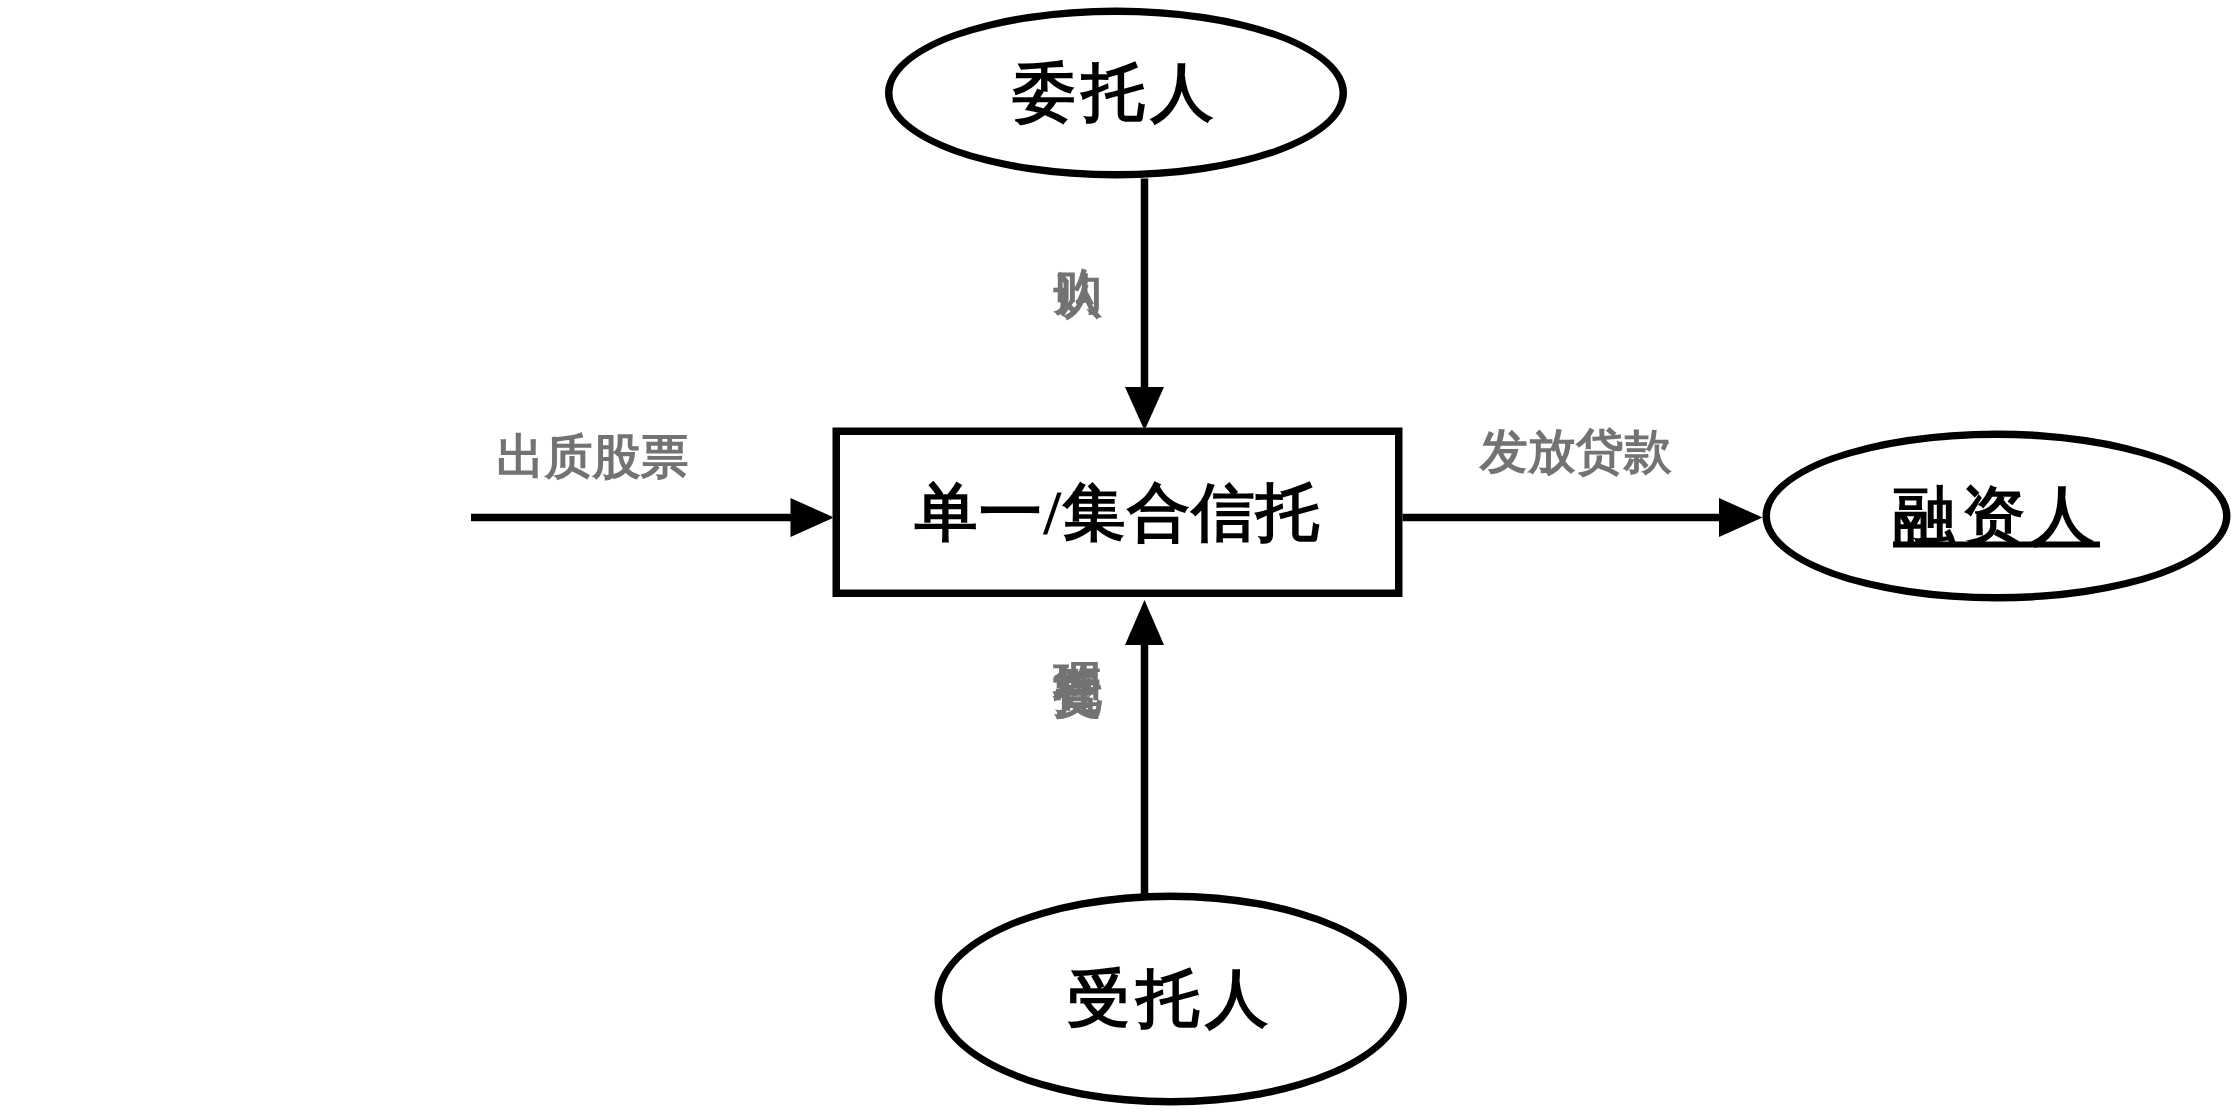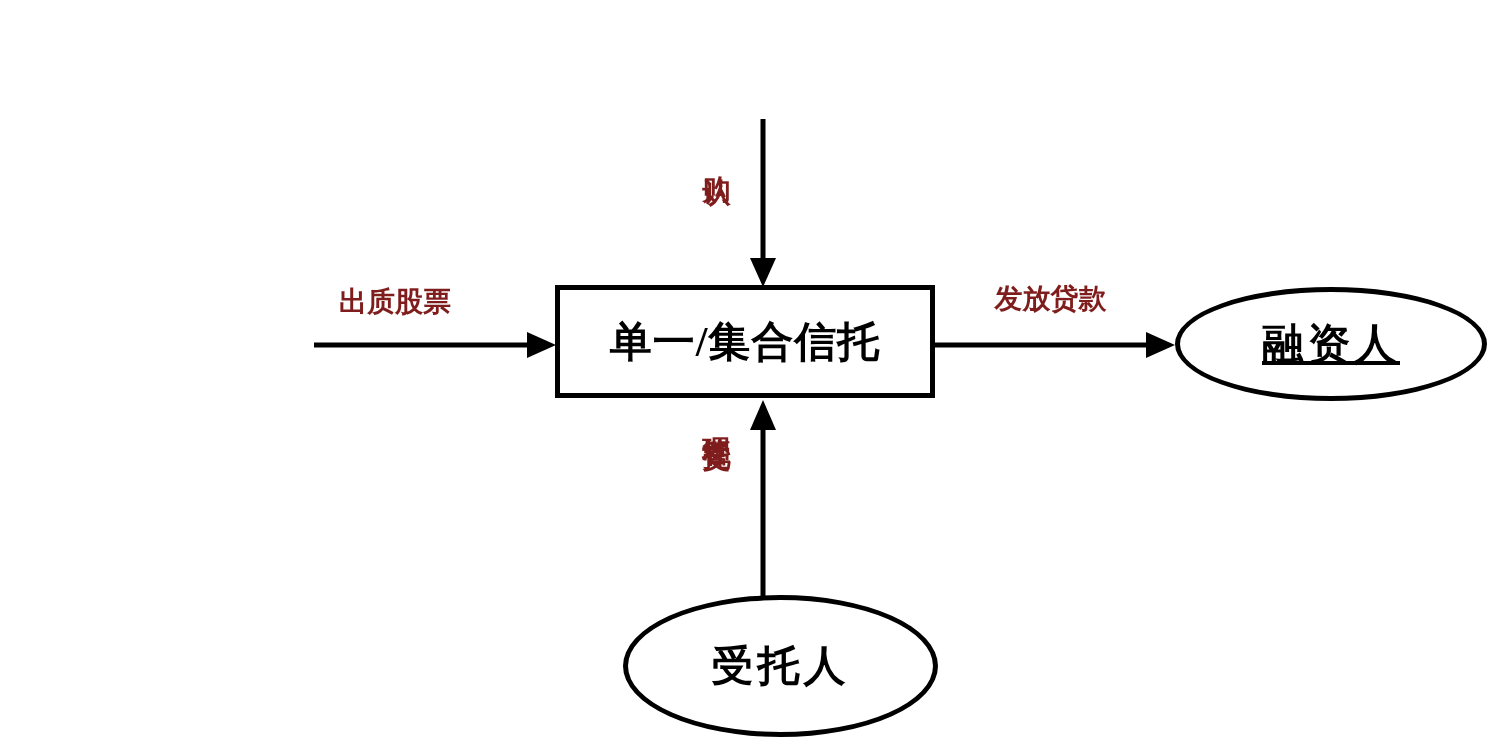--- a/index.html
+++ b/index.html
@@ -37,23 +37,23 @@
   .node.trust-box .node-label { letter-spacing: 1px; }
   
   .node-client    { left: 590px;  top: 5px;   width: 308px; height: 114px; }
   .node-pledgor   { left: 5px;    top: 286px; width: 312px; height: 116px; }
   .node-trust     { left: 555px;  top: 285px; width: 380px; height: 113px; }
   .node-financier { left: 1175px; top: 287px; width: 312px; height: 114px; text-decoration: underline; }
   .node-trustee   { left: 623px;  top: 595px; width: 315px; height: 142px; }
   
   .edge-label {
     position: absolute;
-    font-size: 28px;
+    font-size: 32px;
     font-weight: bold;
-    color: #7f1d1d;
+    color: #737373;
     white-space: nowrap;
   }
   .edge-label.horizontal { text-align: center; }
   .label-pledge-stock { left: 310px; top: 283px; width: 170px; }
   .label-grant-loan   { left: 963px; top: 280px; width: 175px; }
   .edge-label.vertical {
     writing-mode: vertical-rl;
     text-orientation: upright;
     letter-spacing: -2px;
   }
@@ -73,20 +73,23 @@
     <line x1="314" y1="345" x2="530" y2="345" stroke="#000000" stroke-width="5"></line>
     <polygon points="527,332 527,358 556,345" fill="#000000"></polygon>
 
     <line x1="933" y1="345" x2="1149" y2="345" stroke="#000000" stroke-width="5"></line>
     <polygon points="1146,332 1146,358 1175,345" fill="#000000"></polygon>
 
     <line x1="763" y1="596" x2="763" y2="427" stroke="#000000" stroke-width="5"></line>
     <polygon points="750,430 776,430 763,400" fill="#000000"></polygon>
   </svg>
 
+  <div class="node ellipse node-client">
+    <span class="node-label">委托人</span>
+  </div>
 
 
   <div class="node trust-box node-trust">
     <span class="node-label">单一/集合信托</span>
   </div>
 
   <div class="node ellipse node-financier">
     <span class="node-label">融资人</span>
   </div>
 

